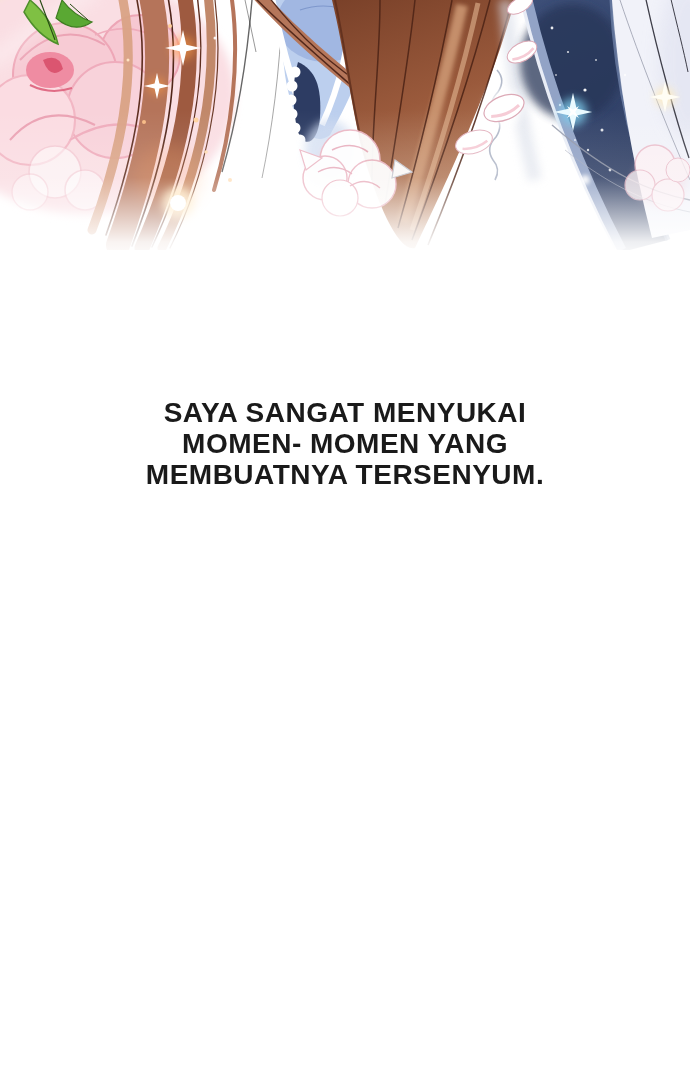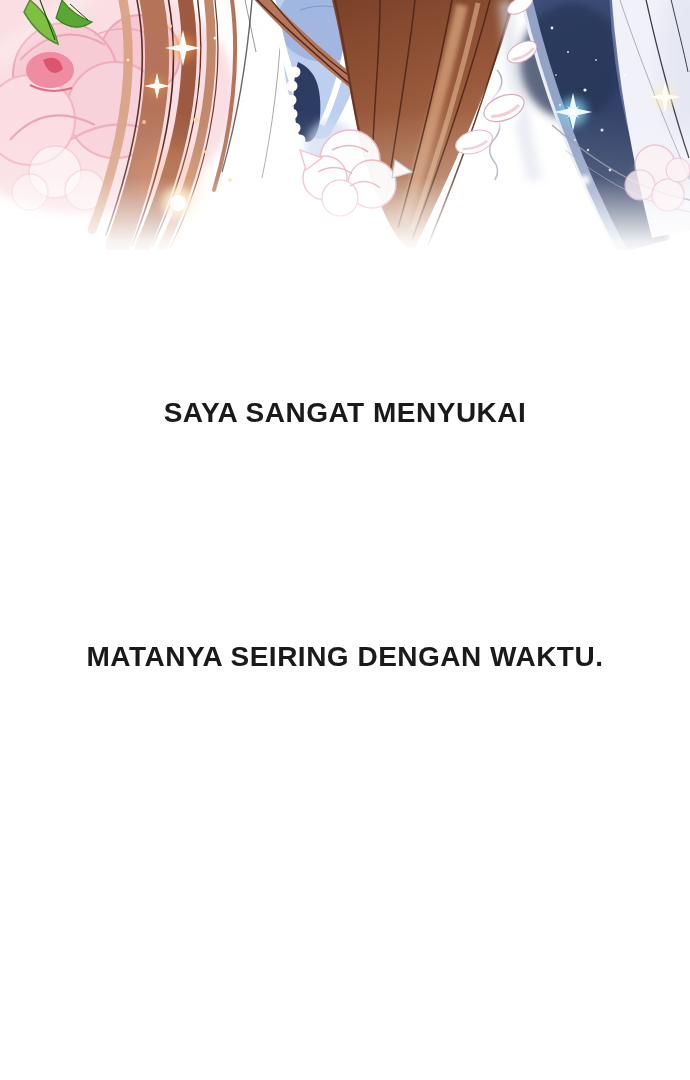--- a/index.html
+++ b/index.html
@@ -267,19 +267,20 @@
         <circle cx="625" cy="75" r="1.2" fill="#ffffff" opacity="0.7"></circle>
       </g>
 
       <rect x="0" y="110" width="690" height="150" fill="url(#fadeG)"></rect>
       <rect x="0" y="250" width="690" height="10" fill="#ffffff"></rect>
     </svg>
   </div>
 
   <div class="narration block1">
     <div class="nline">SAYA SANGAT MENYUKAI</div>
+    <div class="nline">MOMEN- MOMEN YANG</div>
+    <div class="nline">MEMBUATNYA TERSENYUM.</div>
   </div>
 
   <div class="narration block2">
-    <div class="nline">MATANYA SEIRING DENGAN WAKTU.</div>
   </div>
 
 </div>
 
 </body></html>

